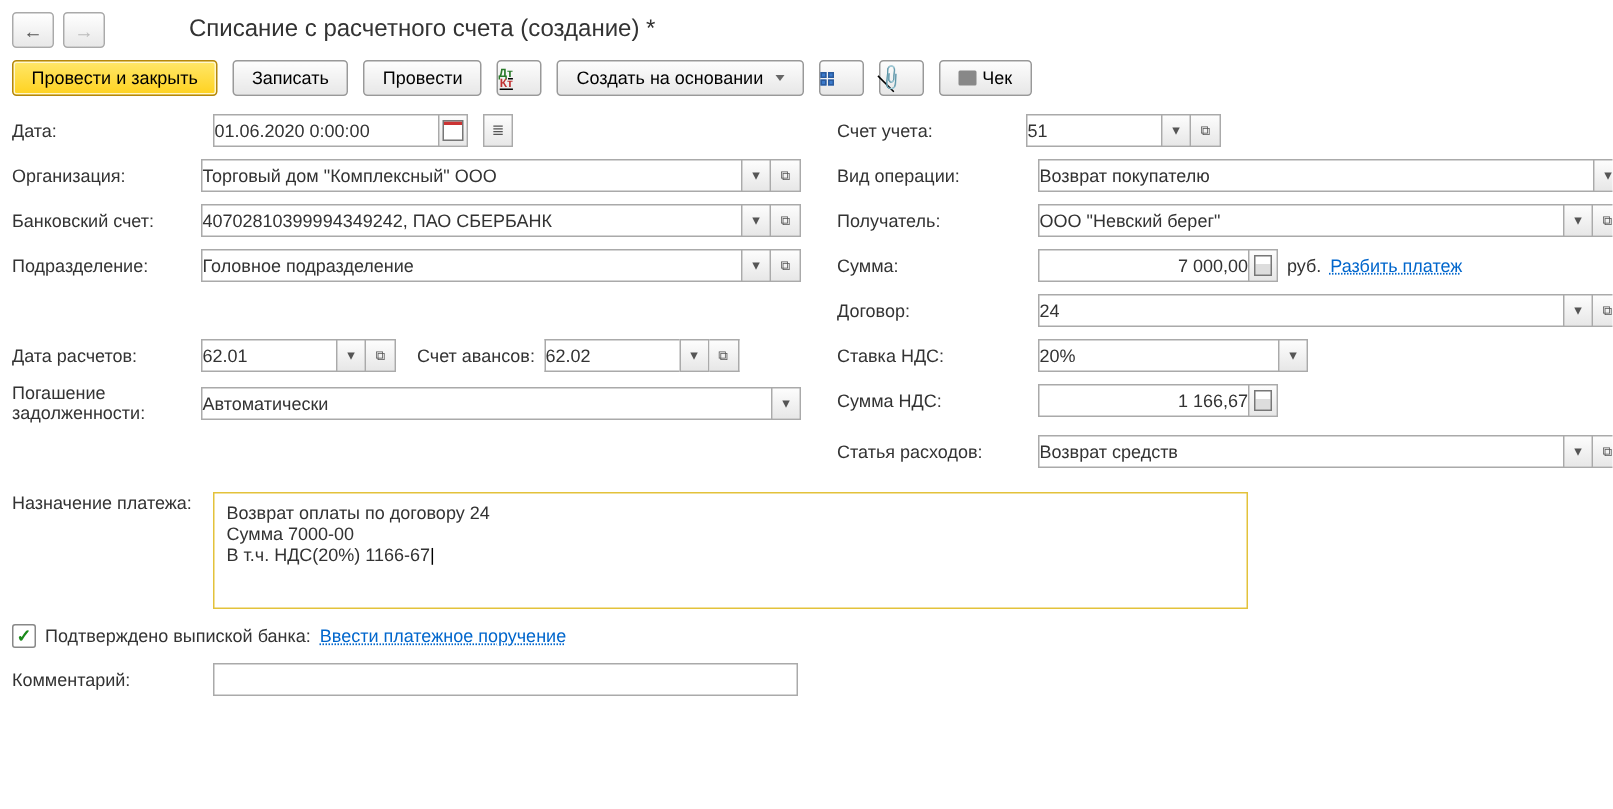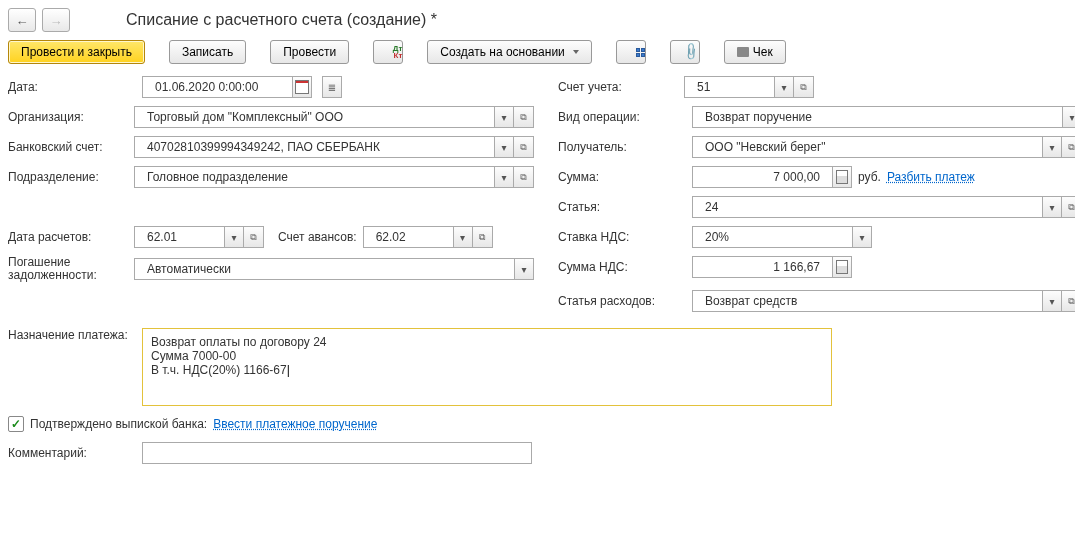--- a/index.html
+++ b/index.html
@@ -30,21 +30,21 @@
     color: #555;
   }
   .nav-btn.disabled { color: #bbb; }
   .page-title {
     font-size: 16px;
     margin-left: 50px;
   }
   .toolbar {
     display: flex;
     align-items: center;
-    gap: 24px;
+    gap: 10px;
     margin-bottom: 12px;
   }
   .btn {
     border: 1px solid #999;
     background: linear-gradient(#fdfdfd,#e7e7e7);
     border-radius: 3px;
     padding: 4px 12px;
     font-size: 12px;
     cursor: pointer;
     height: 24px;
@@ -55,22 +55,23 @@
   }
   .btn-primary {
     background: linear-gradient(#ffe76a,#ffd21f);
     border: 1px solid #b5870a;
     font-weight: normal;
     box-shadow: inset 0 0 0 1px #fff7cc;
   }
   .btn-icon {
     width: 30px;
     height: 24px;
-    justify-content: flex-end;
+    justify-content: flex-start;
     padding: 0;
+    text-decoration: underline;
   }
   .dropdown-caret::after {
     content: "";
     display: inline-block;
     margin-left: 4px;
     border-top: 4px solid #666;
     border-left: 3px solid transparent;
     border-right: 3px solid transparent;
   }
   .form {
@@ -85,21 +86,21 @@
     align-items: center;
     gap: 6px;
   }
   .label {
     width: 128px;
     flex-shrink: 0;
   }
   .input, .select {
     height: 22px;
     border: 1px solid #aaa;
-    padding: 0 12px;
+    padding: 0 0;
     font-size: 12px;
     box-sizing: border-box;
     background: #fff;
     display: flex;
     align-items: center;
   }
   .input-group {
     display: flex;
     align-items: stretch;
   }
@@ -233,21 +234,21 @@
     <div class="input-group" style="flex:1">
       <div class="input" style="width:360px">Торговый дом "Комплексный" ООО</div>
       <div class="input-btn">▾</div>
       <div class="input-btn open-icon">⧉</div>
     </div>
   </div>
 
   <div class="row">
     <div class="label">Вид операции:</div>
     <div class="input-group" style="flex:1">
-      <div class="input" style="width:370px">Возврат поручение</div>
+      <div class="input" style="width:370px">Возврат покупателю</div>
       <div class="input-btn">▾</div>
     </div>
   </div>
   <div class="row">
     <div class="label" style="width:120px">Банковский счет:</div>
     <div class="input-group" style="flex:1">
       <div class="input" style="width:360px">40702810399994349242, ПАО СБЕРБАНК</div>
       <div class="input-btn">▾</div>
       <div class="input-btn open-icon">⧉</div>
     </div>
@@ -277,21 +278,21 @@
       <div class="input-btn">
           <span class="calc-icon"></span>
         </div>
     </div>
     <div>руб.</div>
     <div class="link">Разбить платеж</div>
   </div>
   <div></div>
 
   <div class="row">
-    <div class="label">Статья:</div>
+    <div class="label">Договор:</div>
     <div class="input-group" style="flex:1">
       <div class="input" style="width:350px">24</div>
       <div class="input-btn">▾</div>
       <div class="input-btn open-icon">⧉</div>
     </div>
     <div class="help">?</div>
   </div>
   <div class="row">
     <div class="label" style="width:120px">Дата расчетов:</div>
     <div class="input-group">

